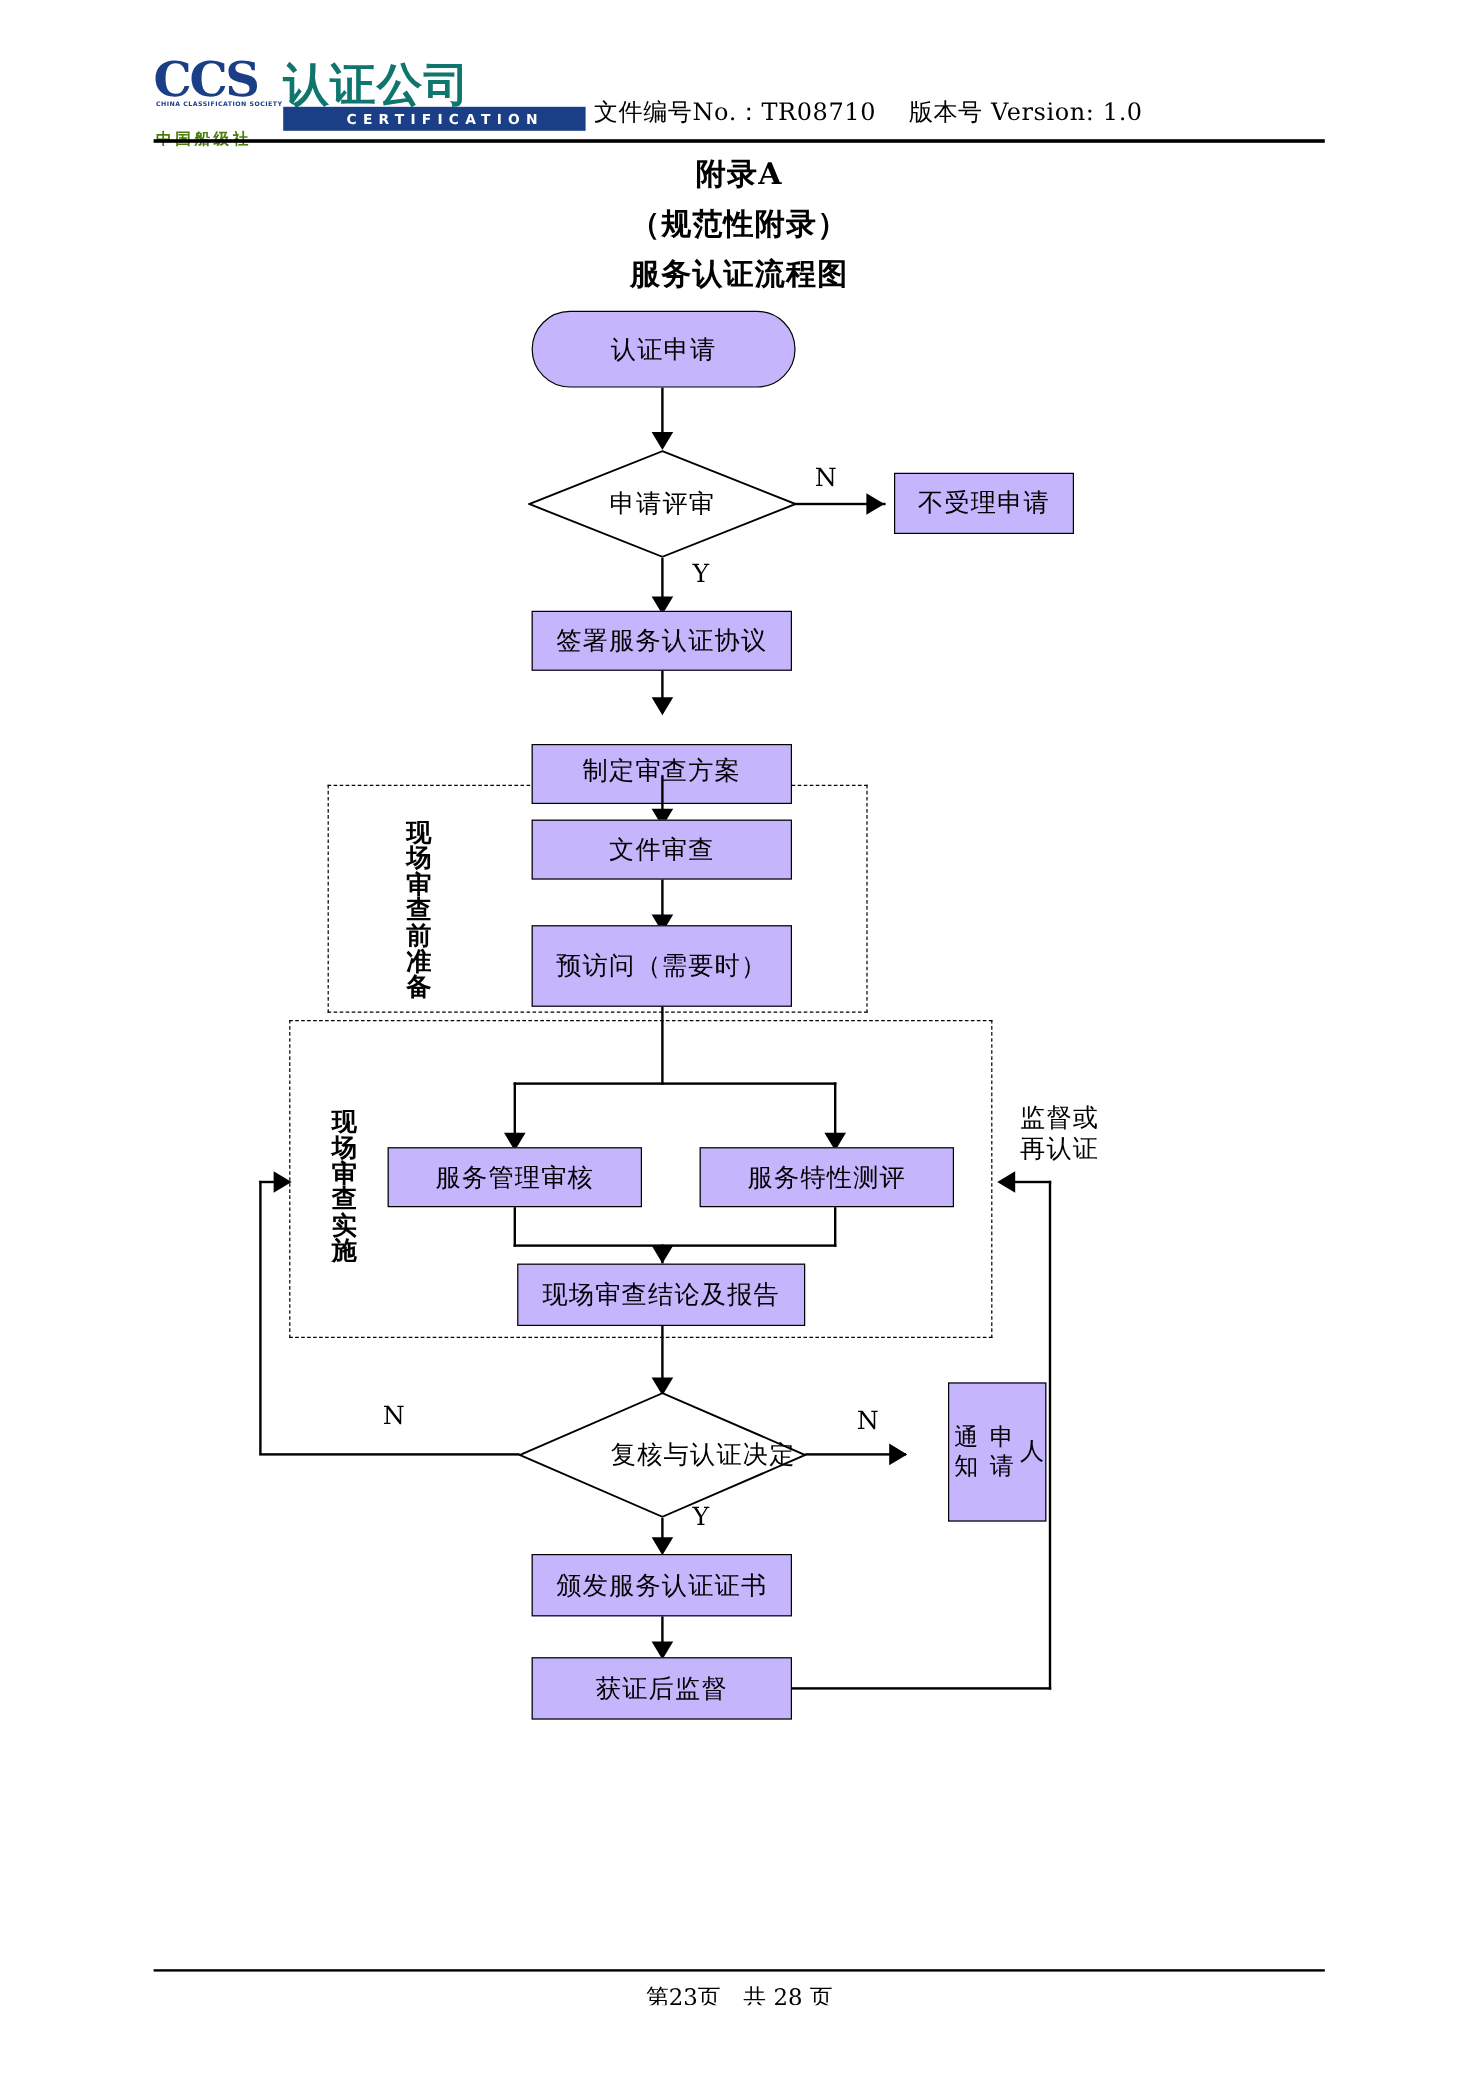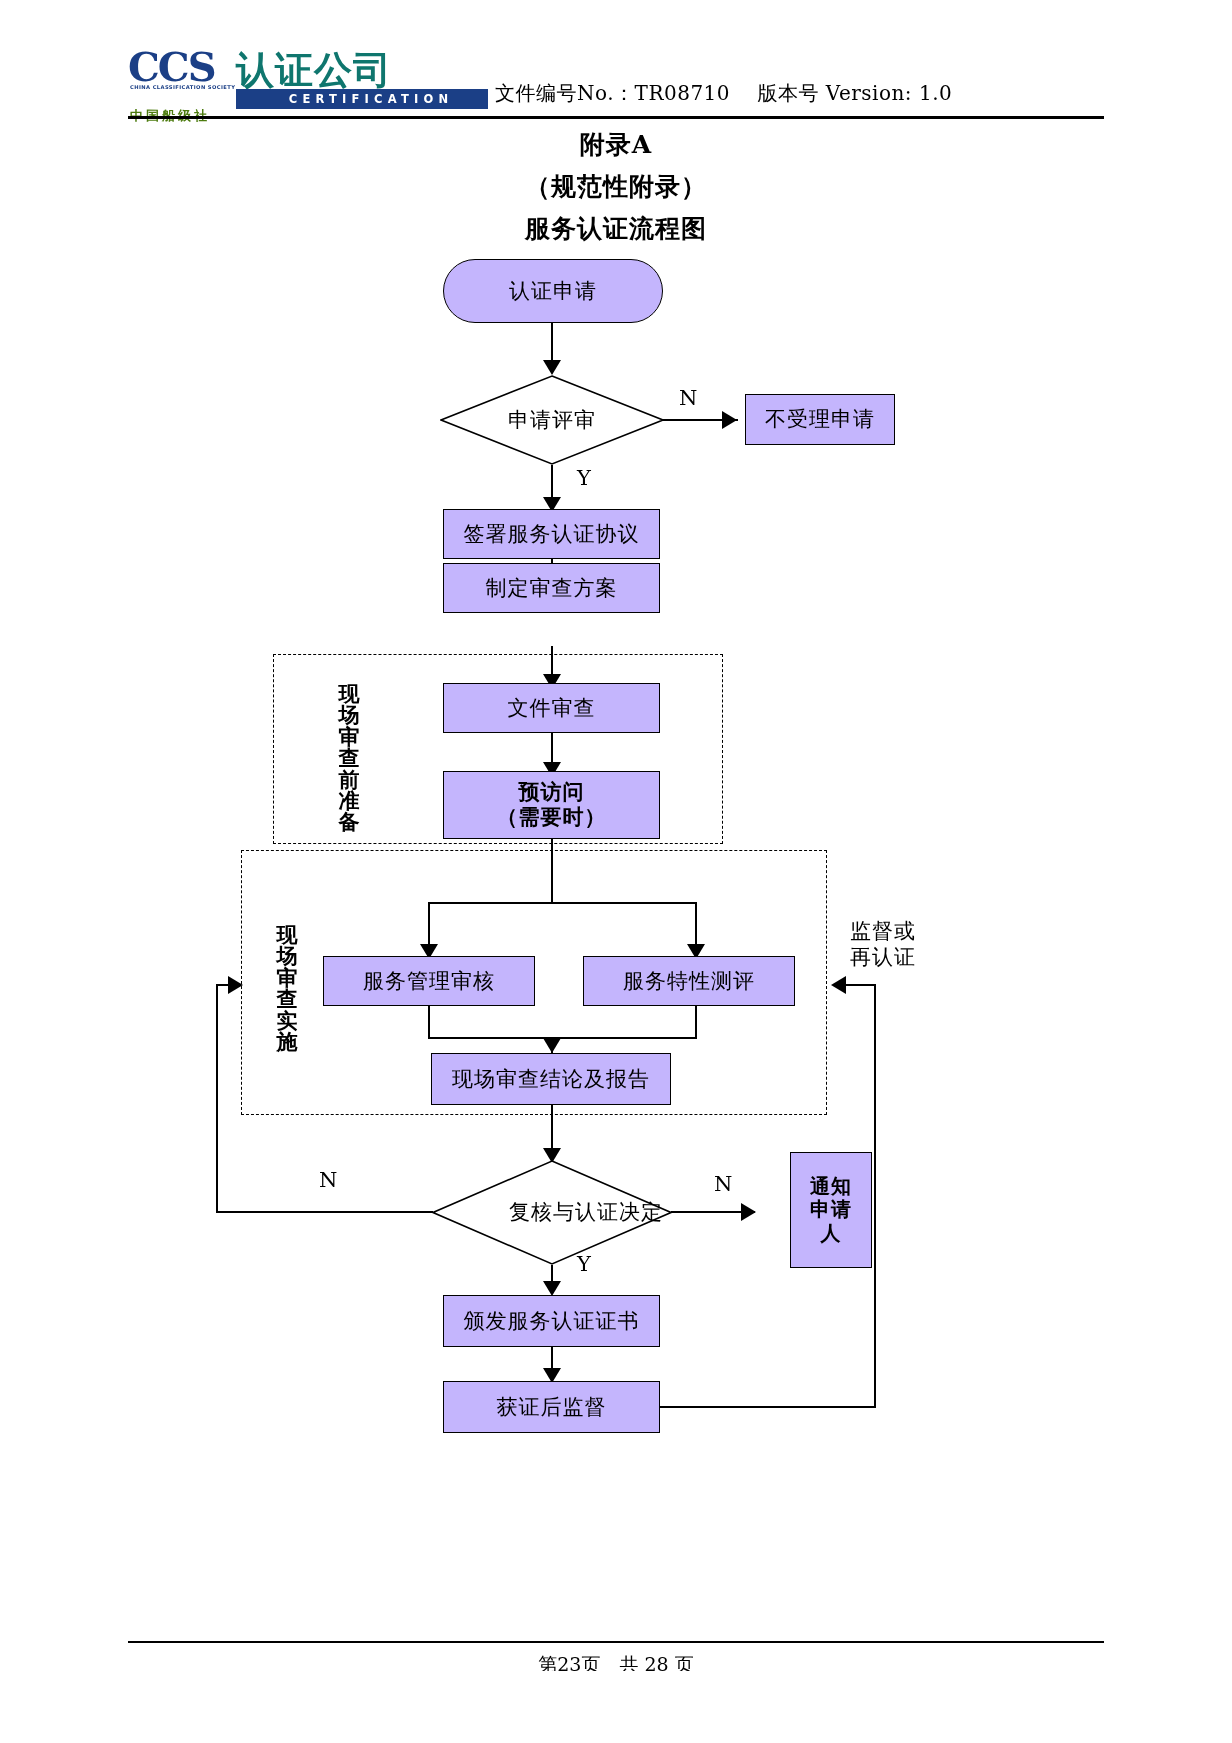--- a/index.html
+++ b/index.html
@@ -62,21 +62,21 @@
   .t3{top:212px;}
 
   
   .node{
     position:absolute;border:1.6px solid #000;background:#c4b5fd;
     display:flex;align-items:center;justify-content:center;text-align:center;
     font-size:21px;line-height:1.18;box-sizing:border-box;letter-spacing:1px;
   }
   .node.terminator{border-radius:60px;}
   .node.small{font-size:20px;margin-left:25px;}
-  .node.tall{flex-direction:column;font-weight:bold;}
+  .node.tall{flex-direction:row;}
 
   .diamond{position:absolute;}
   .diamond .shape{
     position:absolute;left:0;top:0;width:100%;height:100%;
   }
   .diamond .lbl{
     position:absolute;left:0;top:0;width:100%;height:100%;
     display:flex;align-items:center;justify-content:center;text-align:center;
     font-size:21px;line-height:1.15;letter-spacing:1px;
   }
@@ -187,21 +187,21 @@
   <div class="arrow-down" style="left:543px;top:497px;"></div>
   <div class="flag-label" style="left:577px;top:466px;">Y</div>
 
   <div class="node" style="left:443px;top:509px;width:217px;height:50px;">
     <span>签署服务认证协议</span>
   </div>
 
   <div class="vline" style="left:551.2px;top:559px;height:26px;"></div>
   <div class="arrow-down" style="left:543px;top:581px;"></div>
 
-  <div class="node" style="left:443px;top:563px;width:217px;height:50px;">
+  <div class="node" style="left:443px;top:620px;width:217px;height:50px;font-family:Liberation Mono, monospace;">
     <span>制定审查方案</span>
   </div>
 
   <div class="vline" style="left:551.2px;top:646px;height:33px;"></div>
   <div class="arrow-down" style="left:543px;top:674px;"></div>
 
   <div class="node" style="left:443px;top:683px;width:217px;height:50px;">
     <span>文件审查</span>
   </div>
 

